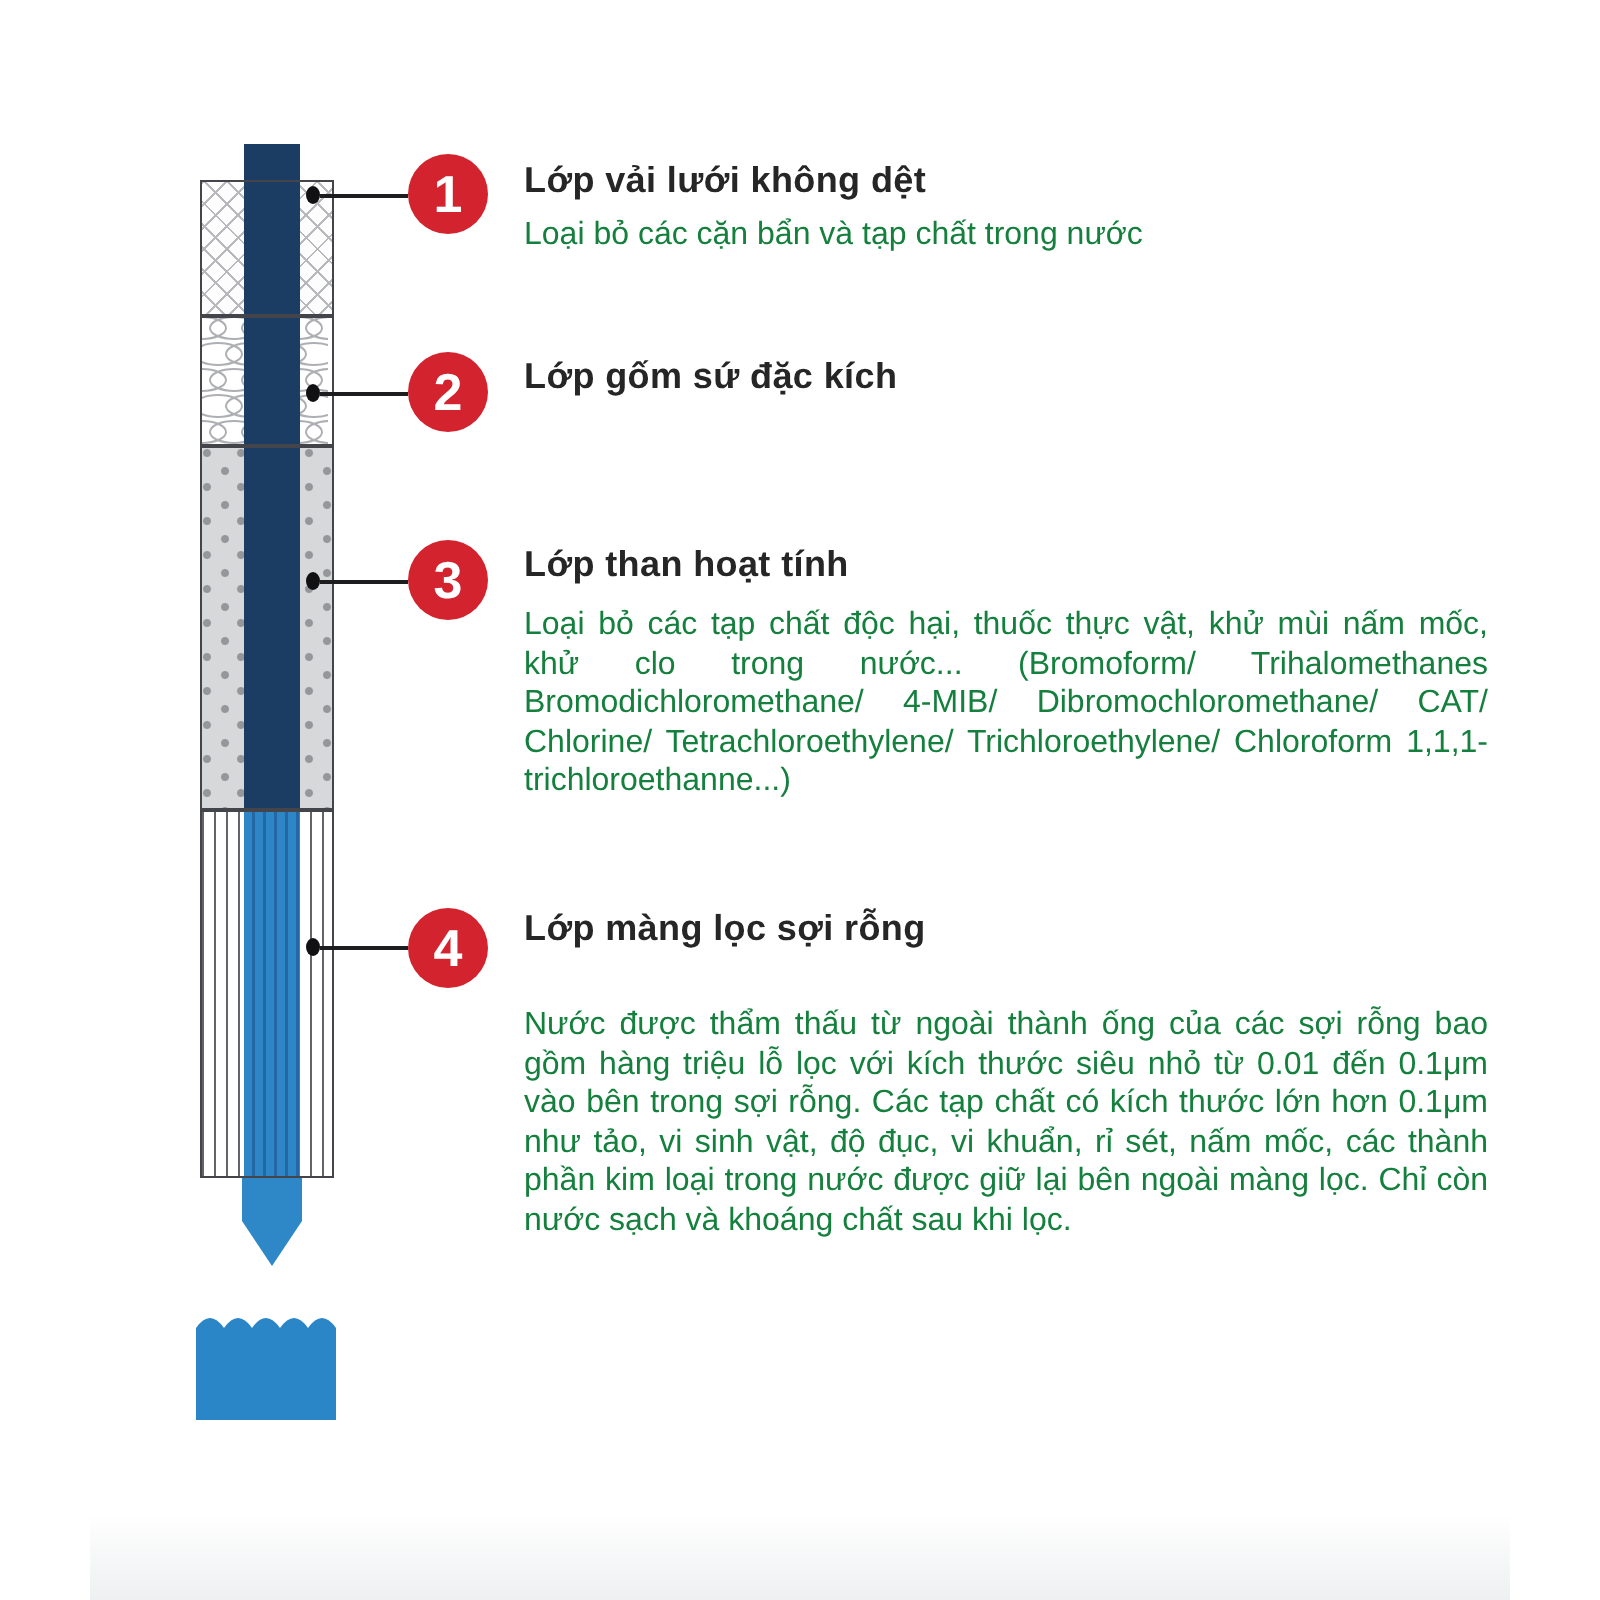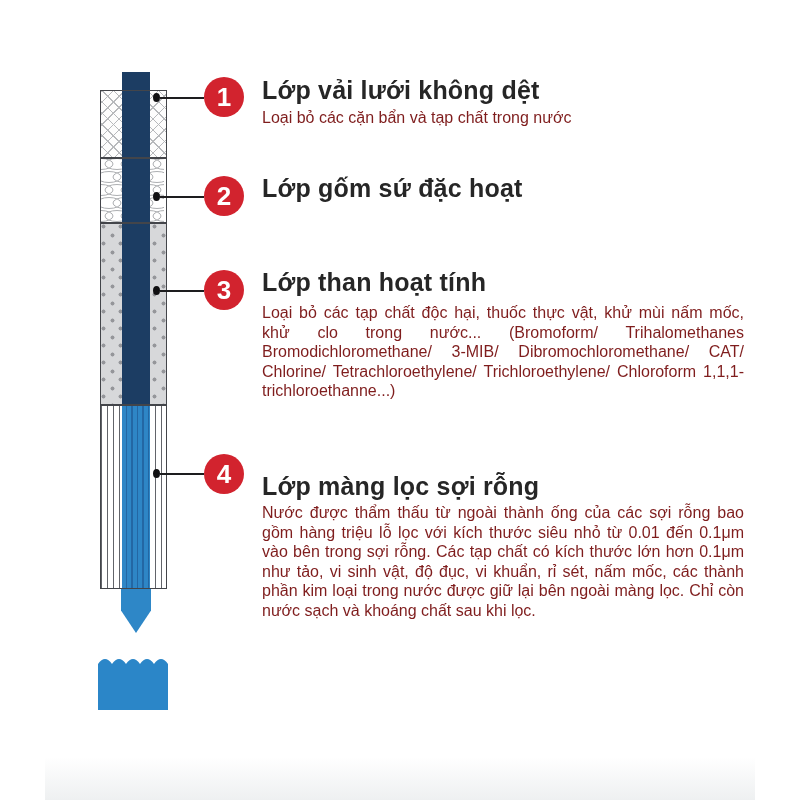--- a/index.html
+++ b/index.html
@@ -54,26 +54,26 @@
   
   .badge {
     position:absolute; left:204px; width:40px; height:40px; border-radius:50%;
     background:#d2232e; color:#ffffff; font-size:26px; font-weight:bold;
     display:flex; align-items:center; justify-content:center; z-index:9;
   }
   .bg1 { top:77px; } .bg2 { top:176px; } .bg3 { top:270px; } .bg4 { top:454px; }
 
   
   .step-title {
-    position:absolute; left:262px; color:#262626; font-size:25px; font-weight:bold;
+    position:absolute; left:262px; color:#262626; font-size:18px; font-weight:bold;
     letter-spacing:0.2px; white-space:nowrap; line-height:28px;
   }
-  .t1 { top:76px; } .t2 { top:174px; } .t3 { top:268px;text-align:center; } .t4 { top:472px; }
+  .t1 { top:76px; } .t2 { top:174px; } .t3 { top:268px;text-align:center; } .t4 { top:450px; }
   .step-desc {
-    position:absolute; left:262px; color:#7f1d1d; font-size:16px; line-height:19.5px;
+    position:absolute; left:262px; color:#15803d; font-size:16px; line-height:19.5px;
   }
   .d1 { top:108px; white-space:nowrap; }
   .d2 { top:206px; white-space:nowrap; }
   .d3 { top:303px; width:482px; text-align:justify; }
   .d4 { top:485px; width:482px; text-align:justify;margin-top:18px; }
 
   .footer-band {
     position:absolute; left:45px; top:757px; width:710px; height:43px;
     background:linear-gradient(#ffffff, #eef0f1);
   }
@@ -138,22 +138,22 @@
   <div class="conn-dot  cd4"></div>
 
   <div class="badge bg1">1</div>
   <div class="badge bg2">2</div>
   <div class="badge bg3">3</div>
   <div class="badge bg4">4</div>
 
   <h2 class="step-title t1">Lớp vải lưới không dệt</h2>
   <p class="step-desc  d1">Loại bỏ các cặn bẩn và tạp chất trong nước</p>
 
-  <h2 class="step-title t2">Lớp gốm sứ đặc hoạt</h2>
+  <h2 class="step-title t2">Lớp gốm sứ đặc kích</h2>
 
   <h2 class="step-title t3">Lớp than hoạt tính</h2>
-  <p class="step-desc  d3">Loại bỏ các tạp chất độc hại, thuốc thực vật, khử mùi nấm mốc, khử clo trong nước... (Bromoform/ Trihalomethanes Bromodichloromethane/ 3-MIB/ Dibromochloromethane/ CAT/ Chlorine/ Tetrachloroethylene/ Trichloroethylene/ Chloroform 1,1,1-trichloroethanne...)</p>
+  <p class="step-desc  d3">Loại bỏ các tạp chất độc hại, thuốc thực vật, khử mùi nấm mốc, khử clo trong nước... (Bromoform/ Trihalomethanes Bromodichloromethane/ 4-MIB/ Dibromochloromethane/ CAT/ Chlorine/ Tetrachloroethylene/ Trichloroethylene/ Chloroform 1,1,1-trichloroethanne...)</p>
 
   <h2 class="step-title t4">Lớp màng lọc sợi rỗng</h2>
   <p class="step-desc  d4">Nước được thẩm thấu từ ngoài thành ống của các sợi rỗng bao gồm hàng triệu lỗ lọc với kích thước siêu nhỏ từ 0.01 đến 0.1μm vào bên trong sợi rỗng. Các tạp chất có kích thước lớn hơn 0.1μm như tảo, vi sinh vật, độ đục, vi khuẩn, rỉ sét, nấm mốc, các thành phần kim loại trong nước được giữ lại bên ngoài màng lọc. Chỉ còn nước sạch và khoáng chất sau khi lọc.</p>
 
   <div class="footer-band"></div>
 </div>
 
 </body></html>

